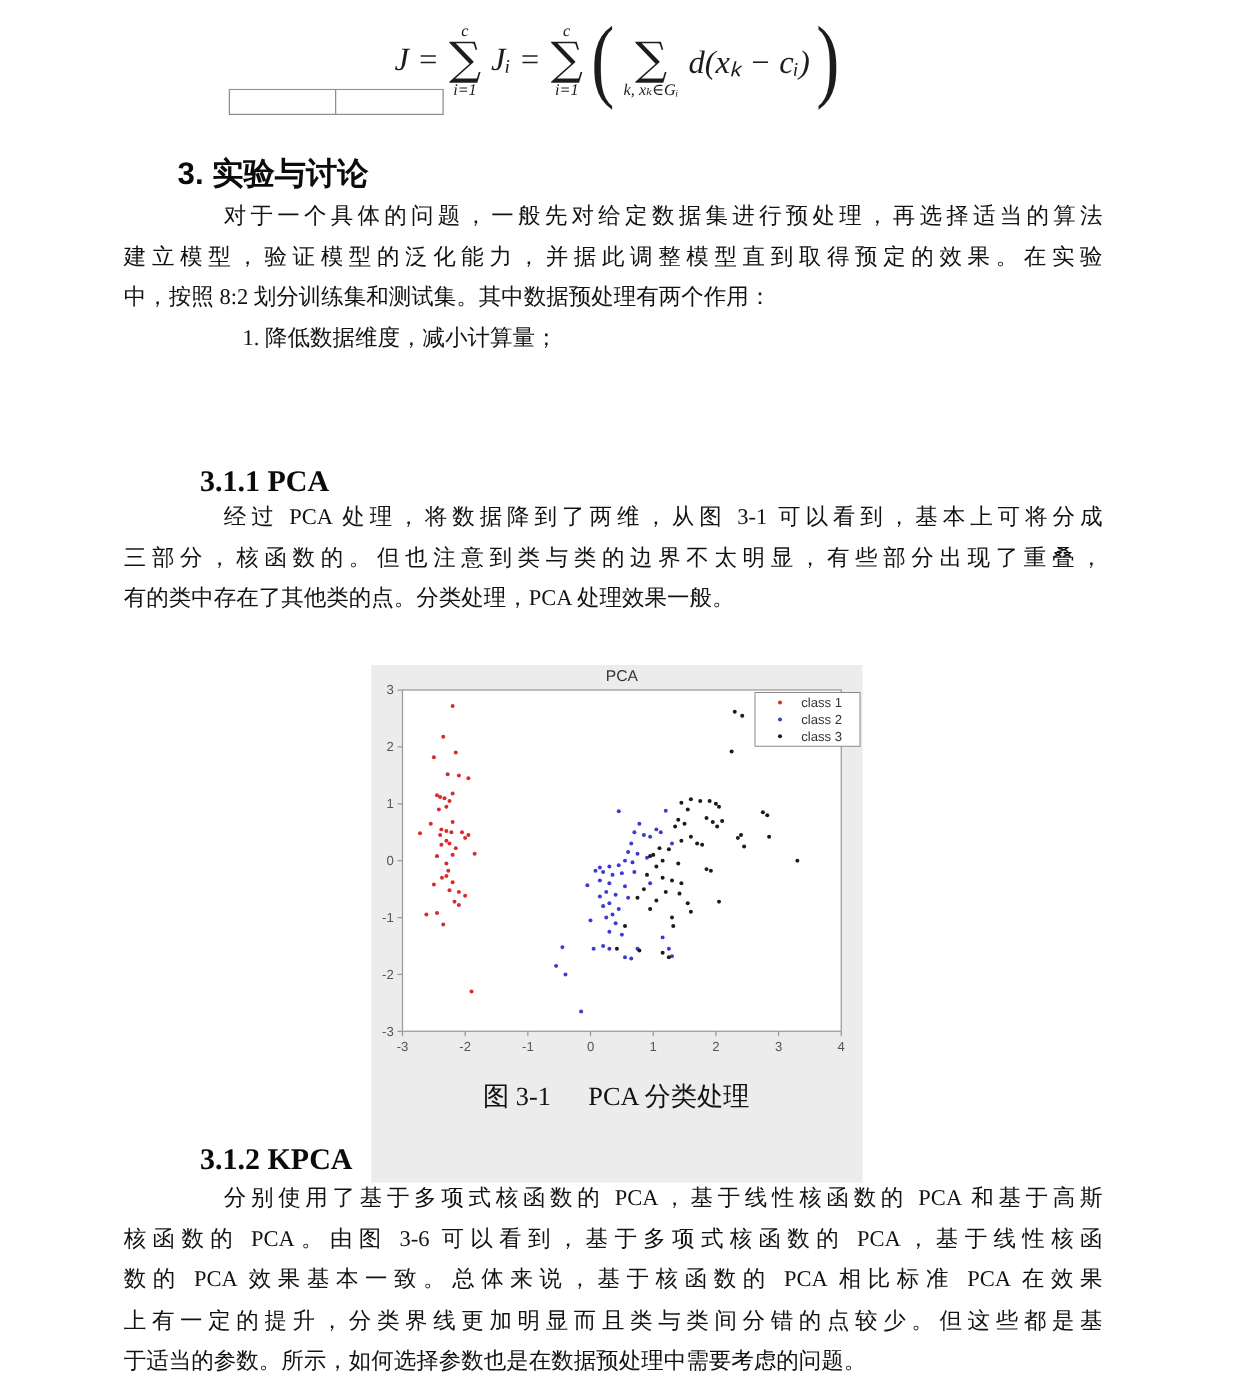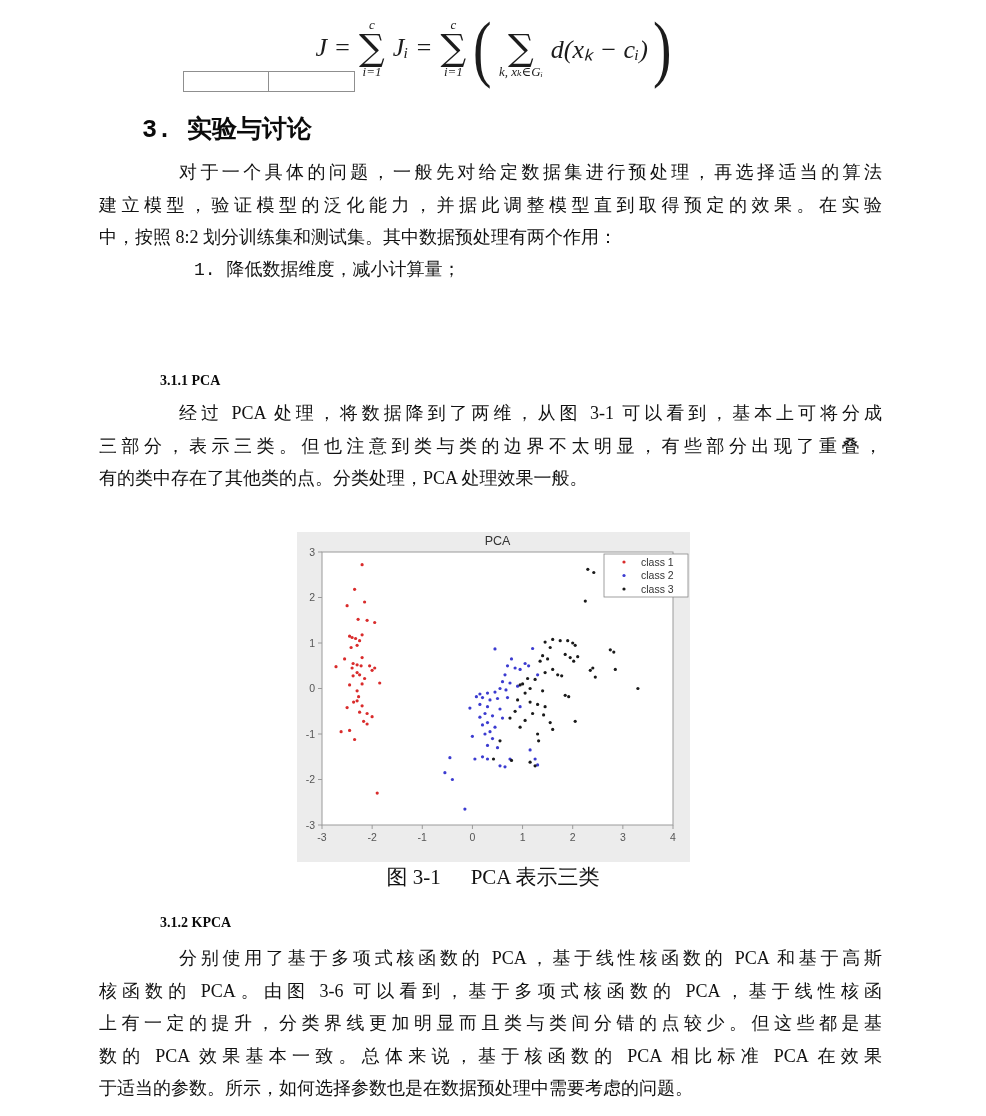--- a/index.html
+++ b/index.html
@@ -17,39 +17,39 @@
            transform:scaleX(.75);margin:0 -4px;}
 
   
   .cellbox{position:absolute;top:71px;width:85px;height:19px;background:#fff;border:1px solid #8f8f8f;}
   .cellbox.c1{left:183px;}
   .cellbox.c2{left:268px;}
 
   
   .h-main{position:absolute;left:142px;font-size:25px;font-weight:bold;color:#0b0b0b;
           font-family:"Liberation Sans","DejaVu Sans",sans-serif;white-space:nowrap;}
-  .h-main.h1{top:112px;font-family:Liberation Mono, monospace;}
+  .h-main.h1{top:122px;}
   .h-main.h31{top:331px;}
-  .h-sub{position:absolute;left:160px;font-size:14px;font-weight:bold;color:#0b0b0b;
+  .h-sub{position:absolute;left:160px;font-size:24px;font-weight:bold;color:#0b0b0b;
          font-family:"Liberation Serif","DejaVu Serif",serif;white-space:nowrap;}
   .h-sub.h311{top:373px;}
   .h-sub.h312{top:915px;}
 
   
   .para{position:absolute;left:99px;width:783px;font-size:18px;line-height:32.5px;color:#121212;}
   .para.p1{top:156px;}
   .para.p2{top:397px;}
   .para.p3{top:942px;}
   .bline{white-space:nowrap;}
   .bline.j{white-space:normal;text-align:justify;text-align-last:justify;}
   .bline.first{text-indent:80px;}
-  .bline.item{padding-left:95px;font-family:Liberation Mono, monospace;}
-
-  
-  .figure{position:absolute;left:297px;top:532px;width:393px;height:330px;background:#ececec;}
+  .bline.item{padding-left:95px;}
+
+  
+  .figure{position:absolute;left:297px;top:532px;width:393px;height:414px;background:#ececec;}
   .figure svg{display:block;}
   .ctitle{font:12.5px "Liberation Sans","DejaVu Sans",sans-serif;fill:#333;}
   .tick{font:10.5px "Liberation Sans","DejaVu Sans",sans-serif;fill:#555;}
   .lgd{font:10.5px "Liberation Sans","DejaVu Sans",sans-serif;fill:#333;}
 
   .caption{position:absolute;left:0;top:863px;width:100%;text-align:center;font-size:21px;color:#121212;}
   .caption .cap-label{margin-right:30px;}
 </style>
 </head>
 <body>
@@ -88,21 +88,21 @@
     <div class="bline first j">对于一个具体的问题，一般先对给定数据集进行预处理，再选择适当的算法</div>
     <div class="bline j">建立模型，验证模型的泛化能力，并据此调整模型直到取得预定的效果。在实验</div>
     <div class="bline">中，按照 8:2 划分训练集和测试集。其中数据预处理有两个作用：</div>
     <div class="bline item">1. 降低数据维度，减小计算量；</div>
   </div>
 
   <div class="h-sub h311">3.1.1 PCA</div>
 
   <div class="para p2">
     <div class="bline first j">经过 PCA 处理，将数据降到了两维，从图 3-1 可以看到，基本上可将分成</div>
-    <div class="bline j">三部分，表示三类。但也注意到类与类的边界不太明显，有些部分出现了重叠，</div>
+    <div class="bline j">三部分，核函数的。但也注意到类与类的边界不太明显，有些部分出现了重叠，</div>
     <div class="bline">有的类中存在了其他类的点。分类处理，PCA 处理效果一般。</div>
   </div>
 
   <div class="figure">
     <svg id="pca-svg" width="393" height="330" viewBox="0 0 393 330">
         <rect x="25" y="20" width="351" height="273" fill="#ffffff" stroke="#9a9a9a" stroke-width="1"></rect>
         <text x="200.5" y="13" text-anchor="middle" class="ctitle">PCA</text>
         <line x1="25" y1="293" x2="25" y2="297" stroke="#9a9a9a"></line>
         <text x="25" y="309" text-anchor="middle" class="tick">-3</text>
         <line x1="75.14285714285714" y1="293" x2="75.14285714285714" y2="297" stroke="#9a9a9a"></line>
@@ -293,26 +293,26 @@
         <rect x="307" y="22" width="84" height="43" fill="#fff" stroke="#888" stroke-width="0.8"></rect>
         <circle cx="327" cy="30" r="1.6" fill="#d92b2b"></circle>
         <text x="344" y="33.5" class="lgd">class 1</text>
         <circle cx="327" cy="43.5" r="1.6" fill="#3b3bd0"></circle>
         <text x="344" y="47" class="lgd">class 2</text>
         <circle cx="327" cy="57" r="1.6" fill="#1a1a1a"></circle>
         <text x="344" y="60.5" class="lgd">class 3</text>
       </svg>
   </div>
   <div class="caption">
-    <span class="cap-label">图 3-1</span><span>PCA 表示三类</span>
+    <span class="cap-label">图 3-1</span><span>PCA 分类处理</span>
   </div>
 
   <div class="h-sub h312">3.1.2 KPCA</div>
 
   <div class="para p3">
     <div class="bline first j">分别使用了基于多项式核函数的 PCA，基于线性核函数的 PCA 和基于高斯</div>
     <div class="bline j">核函数的 PCA。由图 3-6 可以看到，基于多项式核函数的 PCA，基于线性核函</div>
+    <div class="bline j">数的 PCA 效果基本一致。总体来说，基于核函数的 PCA 相比标准 PCA 在效果</div>
     <div class="bline j">上有一定的提升，分类界线更加明显而且类与类间分错的点较少。但这些都是基</div>
-    <div class="bline j">数的 PCA 效果基本一致。总体来说，基于核函数的 PCA 相比标准 PCA 在效果</div>
     <div class="bline">于适当的参数。所示，如何选择参数也是在数据预处理中需要考虑的问题。</div>
   </div>
 
 </div>
 
 </body></html>

